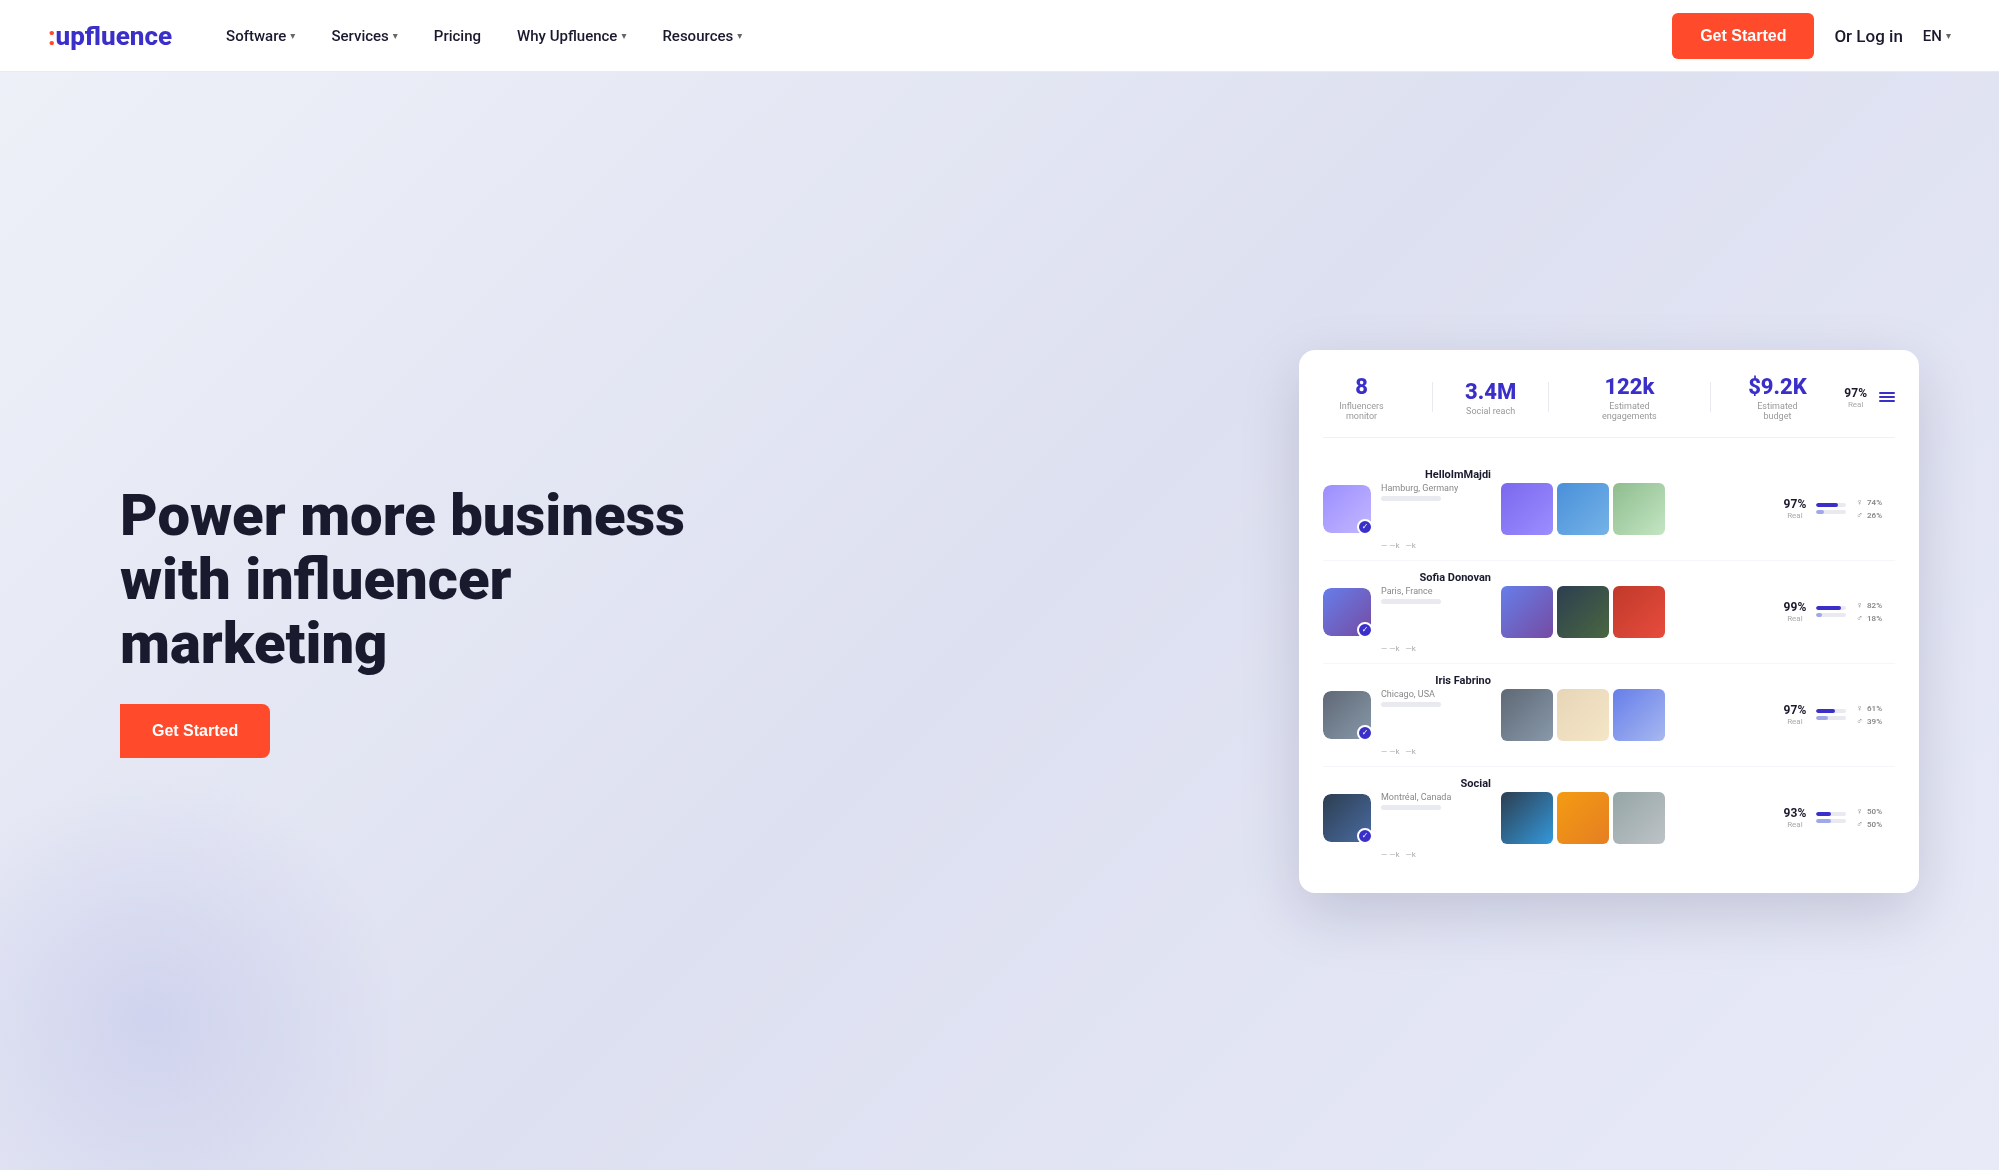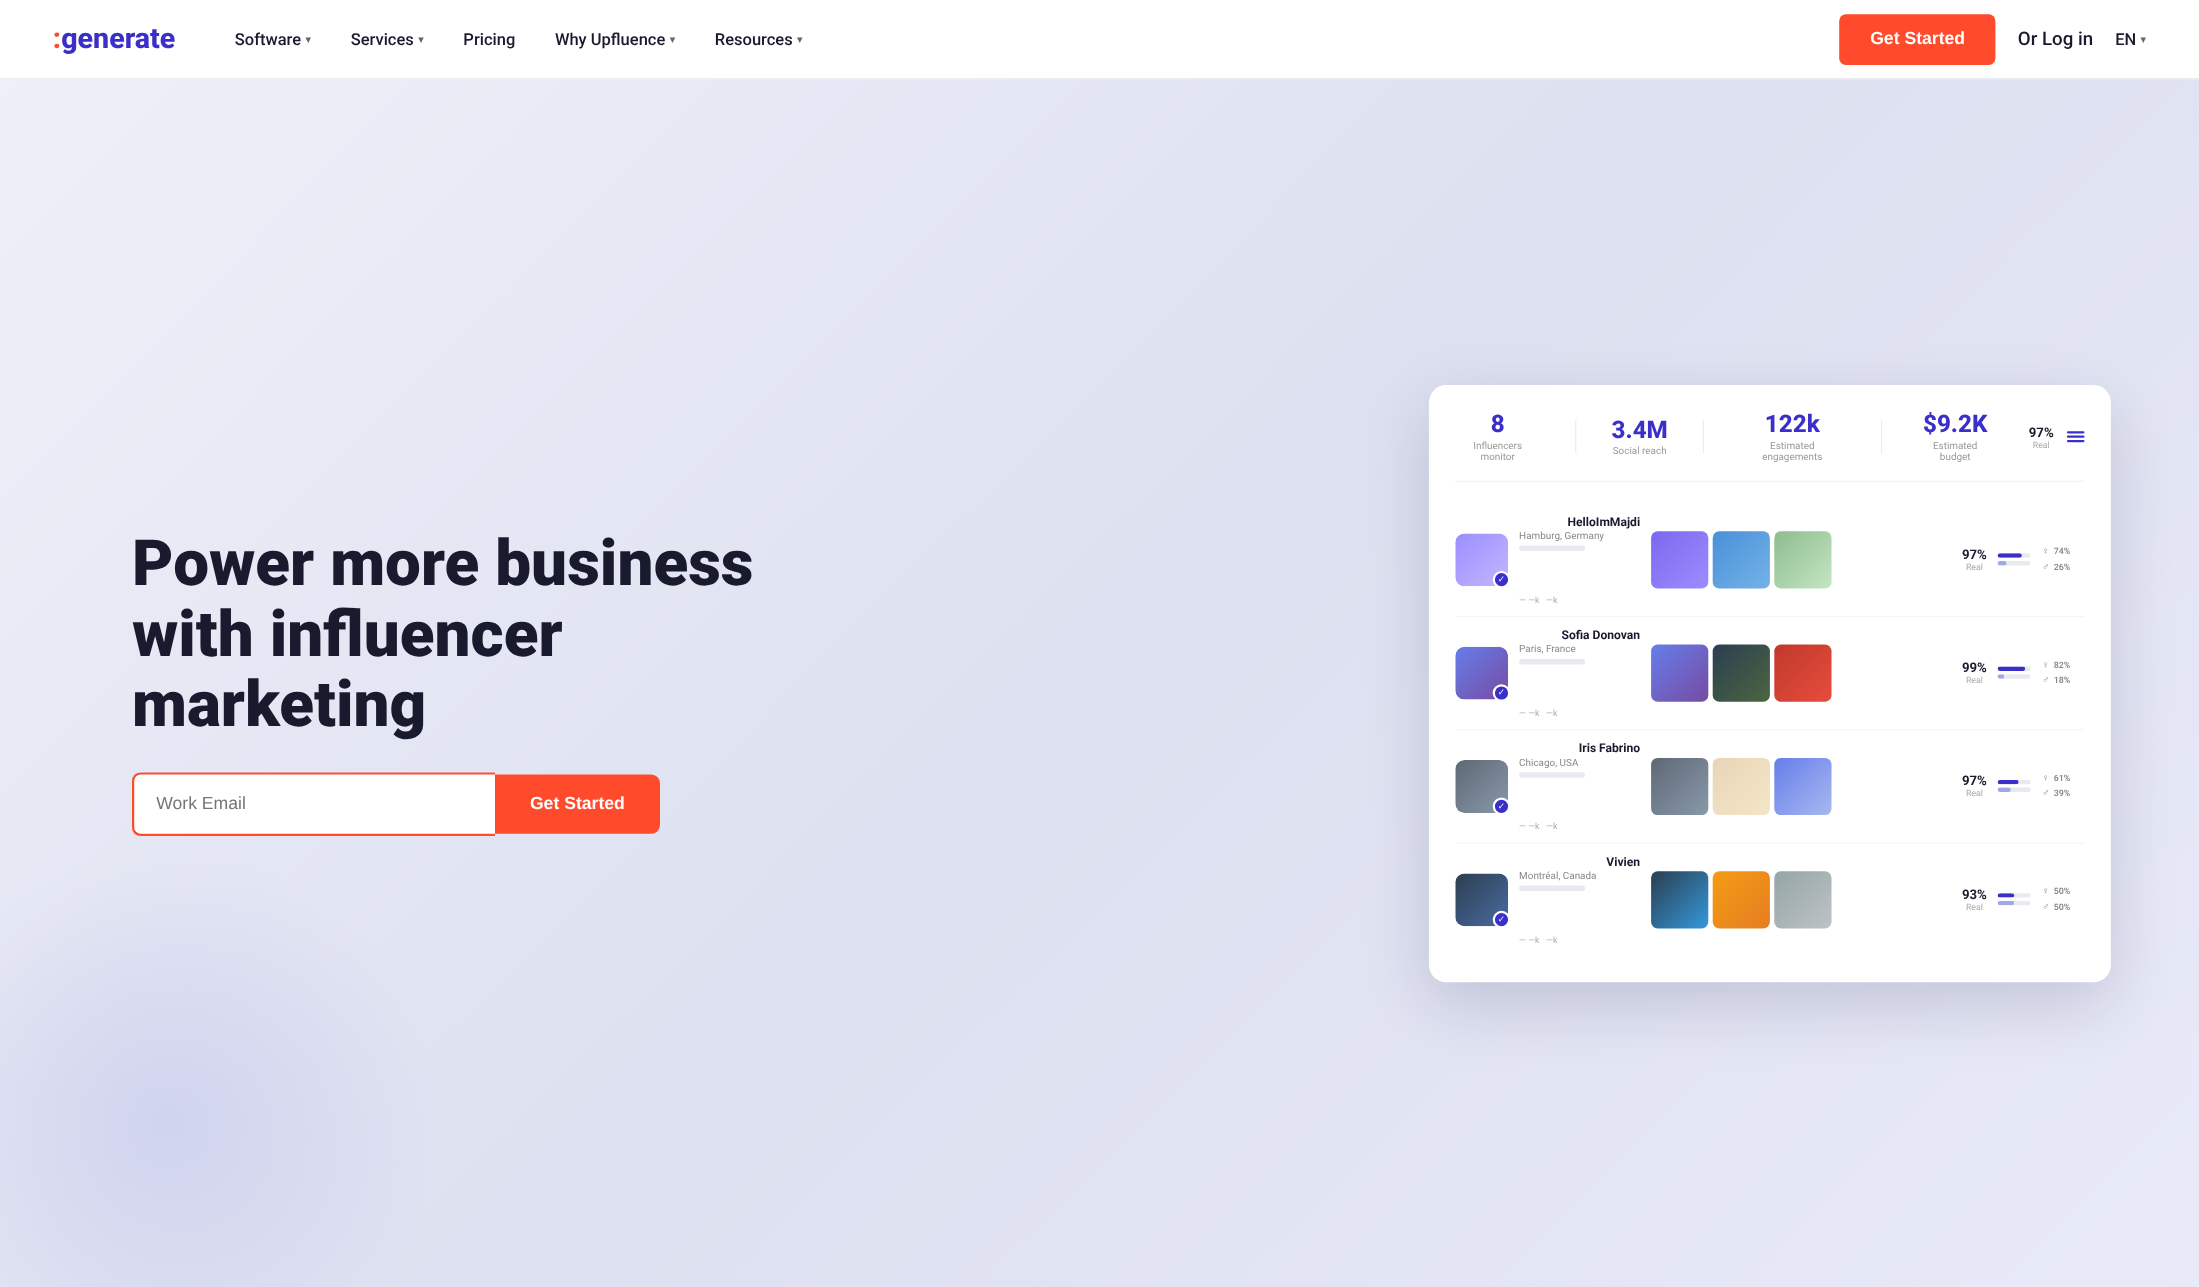--- a/index.html
+++ b/index.html
@@ -378,21 +378,21 @@
       color: #fff;
       border: 2px solid #fff;
     }
   </style>
 </head>
 <body>
 
 <nav>
   <div class="nav-logo">
     <span class="logo-text">
-      <span style="color:#ff4a2b;">:</span><span>generate</span>
+      <span style="color:#ff4a2b;">:</span><span>upfluence</span>
     </span>
   </div>
   <div class="nav-links">
     <a class="nav-item">
       <span>Software</span>
       <span class="nav-chevron">▾</span>
     </a>
     <a class="nav-item">
       <span>Services</span>
       <span class="nav-chevron">▾</span>
@@ -416,21 +416,20 @@
       <span>EN</span>
       <span class="nav-chevron">▾</span>
     </span>
   </div>
 </nav>
 
 <section class="hero">
   <div class="hero-left">
     <h1 class="hero-title">Power more business with influencer marketing</h1>
     <div class="hero-cta">
-      <input class="email-input" type="email" placeholder="Work Email" style="">
       <button class="btn-get-started-hero">Get Started</button>
     </div>
   </div>
 
   <div class="hero-right">
     <div class="dashboard-card">
 
       <div class="stats-row">
         <div class="stat-item">
           <div class="stat-value">8</div>
@@ -607,21 +606,21 @@
       </div>
     </div>
           <div class="influencer-row">
       <div class="avatar-wrapper">
         <div class="influencer-avatar">
           <div class="avatar-placeholder av-4"></div>
         </div>
         <div class="avatar-check">✓</div>
       </div>
       <div class="influencer-info">
-        <div class="influencer-name">Vivien</div>
+        <div class="influencer-name">Social</div>
         <div class="influencer-location">Montréal, Canada</div>
         <div class="mini-stat-bar"></div>
         <div class="mini-stat-text">— —k &nbsp; —k</div>
       </div>
       <div class="post-thumbnails">
         <div class="thumb thumb-4a"></div>
         <div class="thumb thumb-4b"></div>
         <div class="thumb thumb-4c"></div>
       </div>
       <div class="influencer-metrics">

